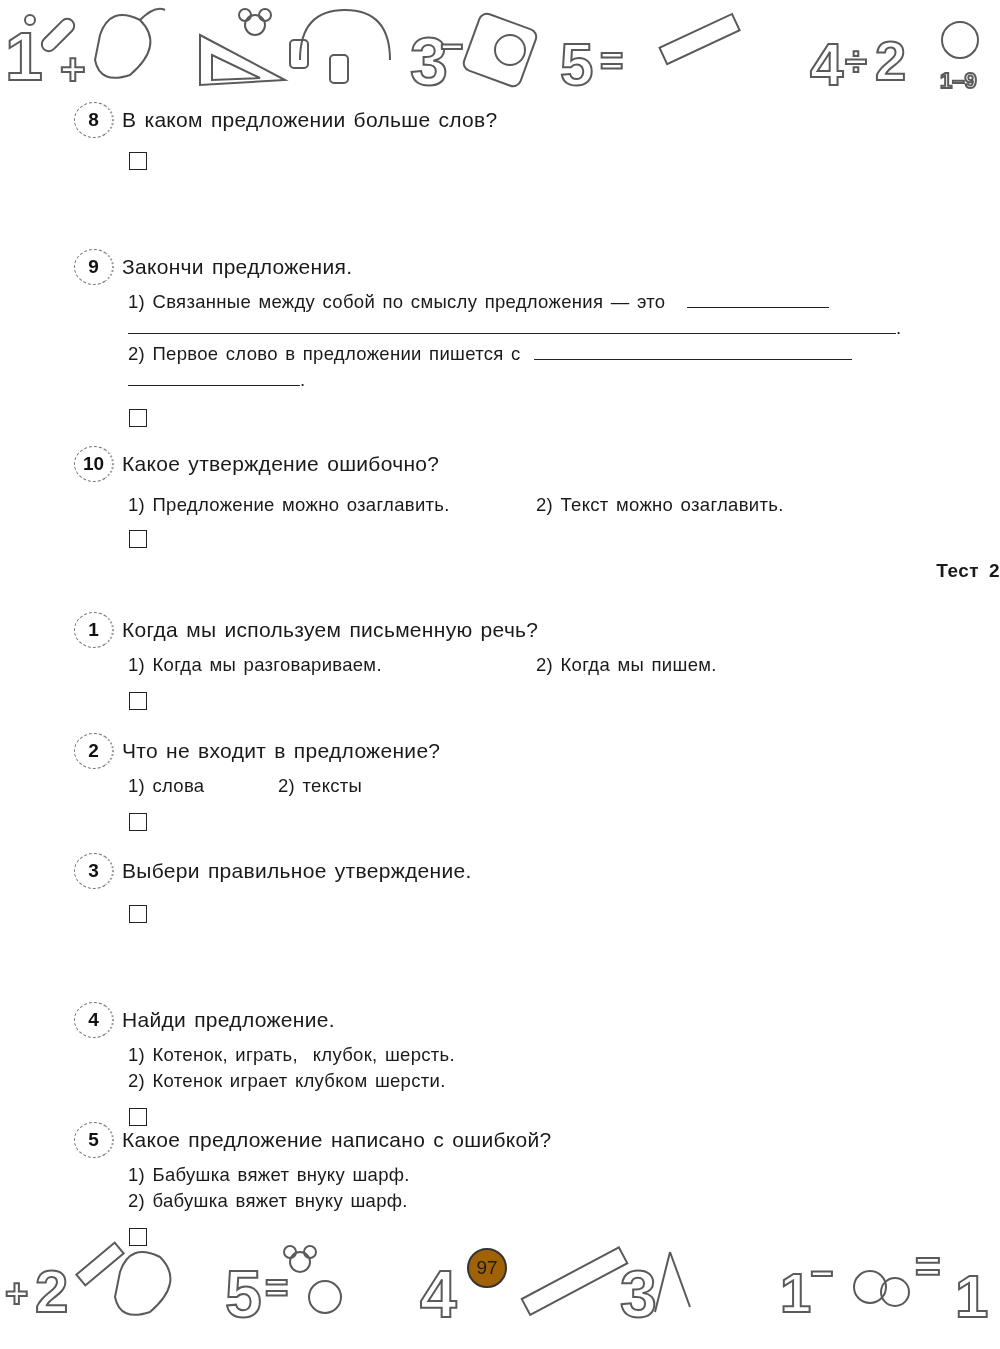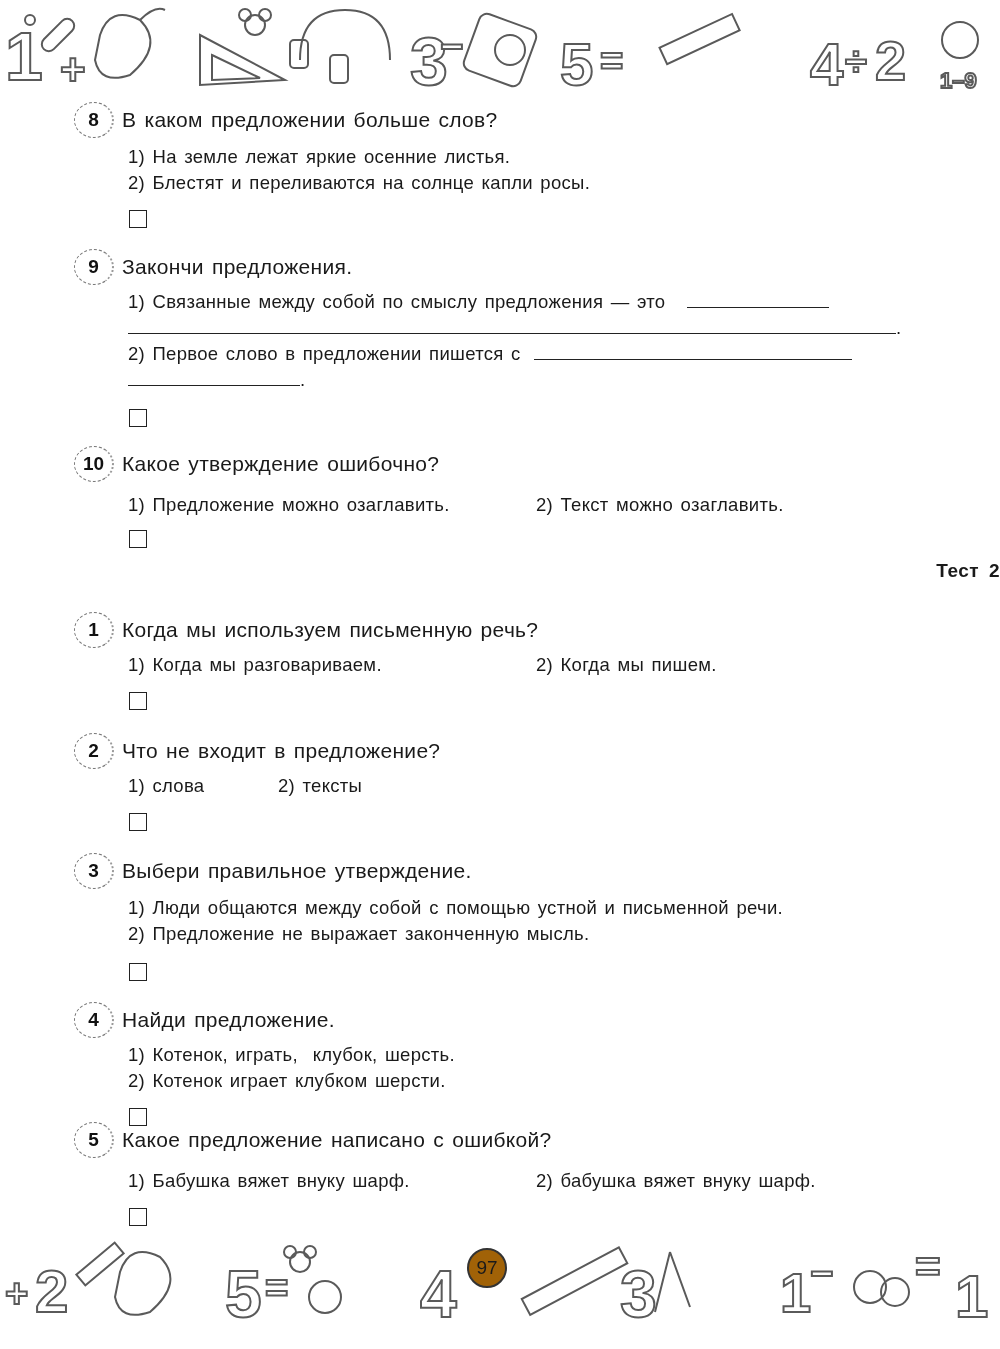--- a/index.html
+++ b/index.html
@@ -63,24 +63,20 @@
     <text x="875" y="80" font-size="56">2</text>
     <text x="940" y="88" font-size="22">1–9</text>
   </svg>
 </div>
 
 <div class="q" style="top:102px;">
   <div class="qhead">
     <div class="qnum">8</div>
     <div class="qtext">В каком предложении больше слов?</div>
   </div>
-  <div class="opts" style="margin-top:6px;">
-    <div class="line">1) На земле лежат яркие осенние листья.</div>
-    <div class="line">2) Блестят и переливаются на солнце капли росы.</div>
-  </div>
   <div class="checkbox" style="margin-top:14px;"></div>
 </div>
 
 <div class="q" style="top:249px;">
   <div class="qhead">
     <div class="qnum">9</div>
     <div class="qtext">Закончи предложения.</div>
   </div>
   <div class="opts" style="margin-top:4px;">
     <div class="line">
@@ -137,45 +133,41 @@
     <div class="line">2) тексты</div>
   </div>
   <div class="checkbox" style="margin-top:14px;"></div>
 </div>
 
 <div class="q" style="top:853px;">
   <div class="qhead">
     <div class="qnum">3</div>
     <div class="qtext">Выбери правильное утверждение.</div>
   </div>
-  <div class="opts" style="margin-top:6px;">
-    <div class="line">1) Люди общаются между собой с помощью устной и письменной речи.</div>
-    <div class="line">2) Предложение не выражает законченную мысль.</div>
-  </div>
   <div class="checkbox" style="margin-top:16px;"></div>
 </div>
 
 <div class="q" style="top:1002px;">
   <div class="qhead">
     <div class="qnum">4</div>
     <div class="qtext">Найди предложение.</div>
   </div>
   <div class="opts row2" style="margin-top:4px;flex-direction:column;">
     <div class="line c1" style="white-space:pre;">1) Котенок, играть,  клубок, шерсть.</div>
     <div class="line">2) Котенок играет клубком шерсти.</div>
   </div>
   <div class="checkbox" style="margin-top:14px;"></div>
 </div>
 
 <div class="q" style="top:1122px;">
   <div class="qhead">
     <div class="qnum">5</div>
     <div class="qtext">Какое предложение написано с ошибкой?</div>
   </div>
-  <div class="opts row2" style="margin-top:10px;">
+  <div class="opts row2" style="margin-top:4px;flex-direction:column;">
     <div class="line c1">1) Бабушка вяжет внуку шарф.</div>
     <div class="line">2) бабушка вяжет внуку шарф.</div>
   </div>
   <div class="checkbox" style="margin-top:14px;"></div>
 </div>
 
 <div class="deco deco-bottom">
   <svg viewBox="0 0 1000 95">
     <g fill="none" stroke="#5a5a5a" stroke-width="2">
       <rect x="75" y="25" width="50" height="14" transform="rotate(-40 100 32)"></rect>

